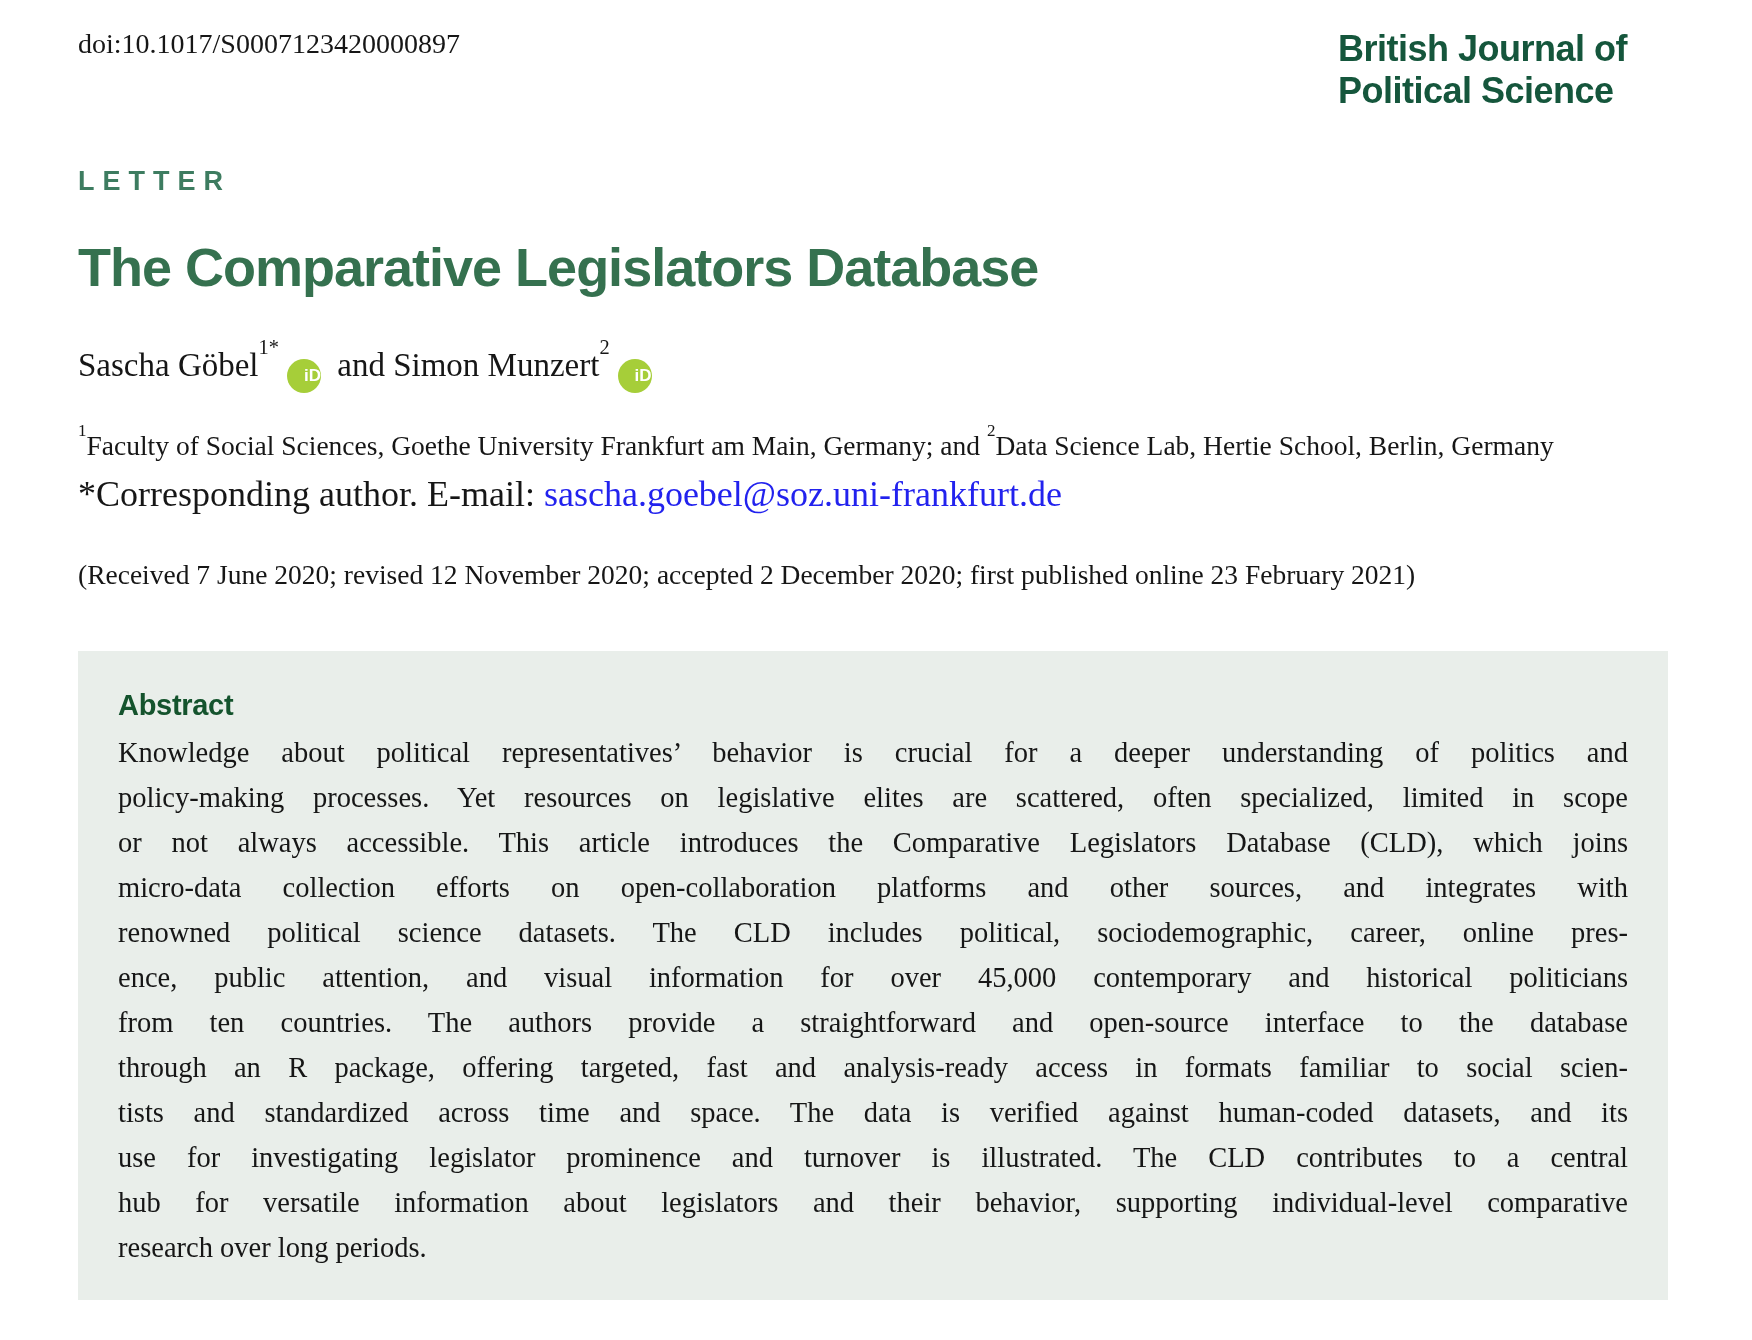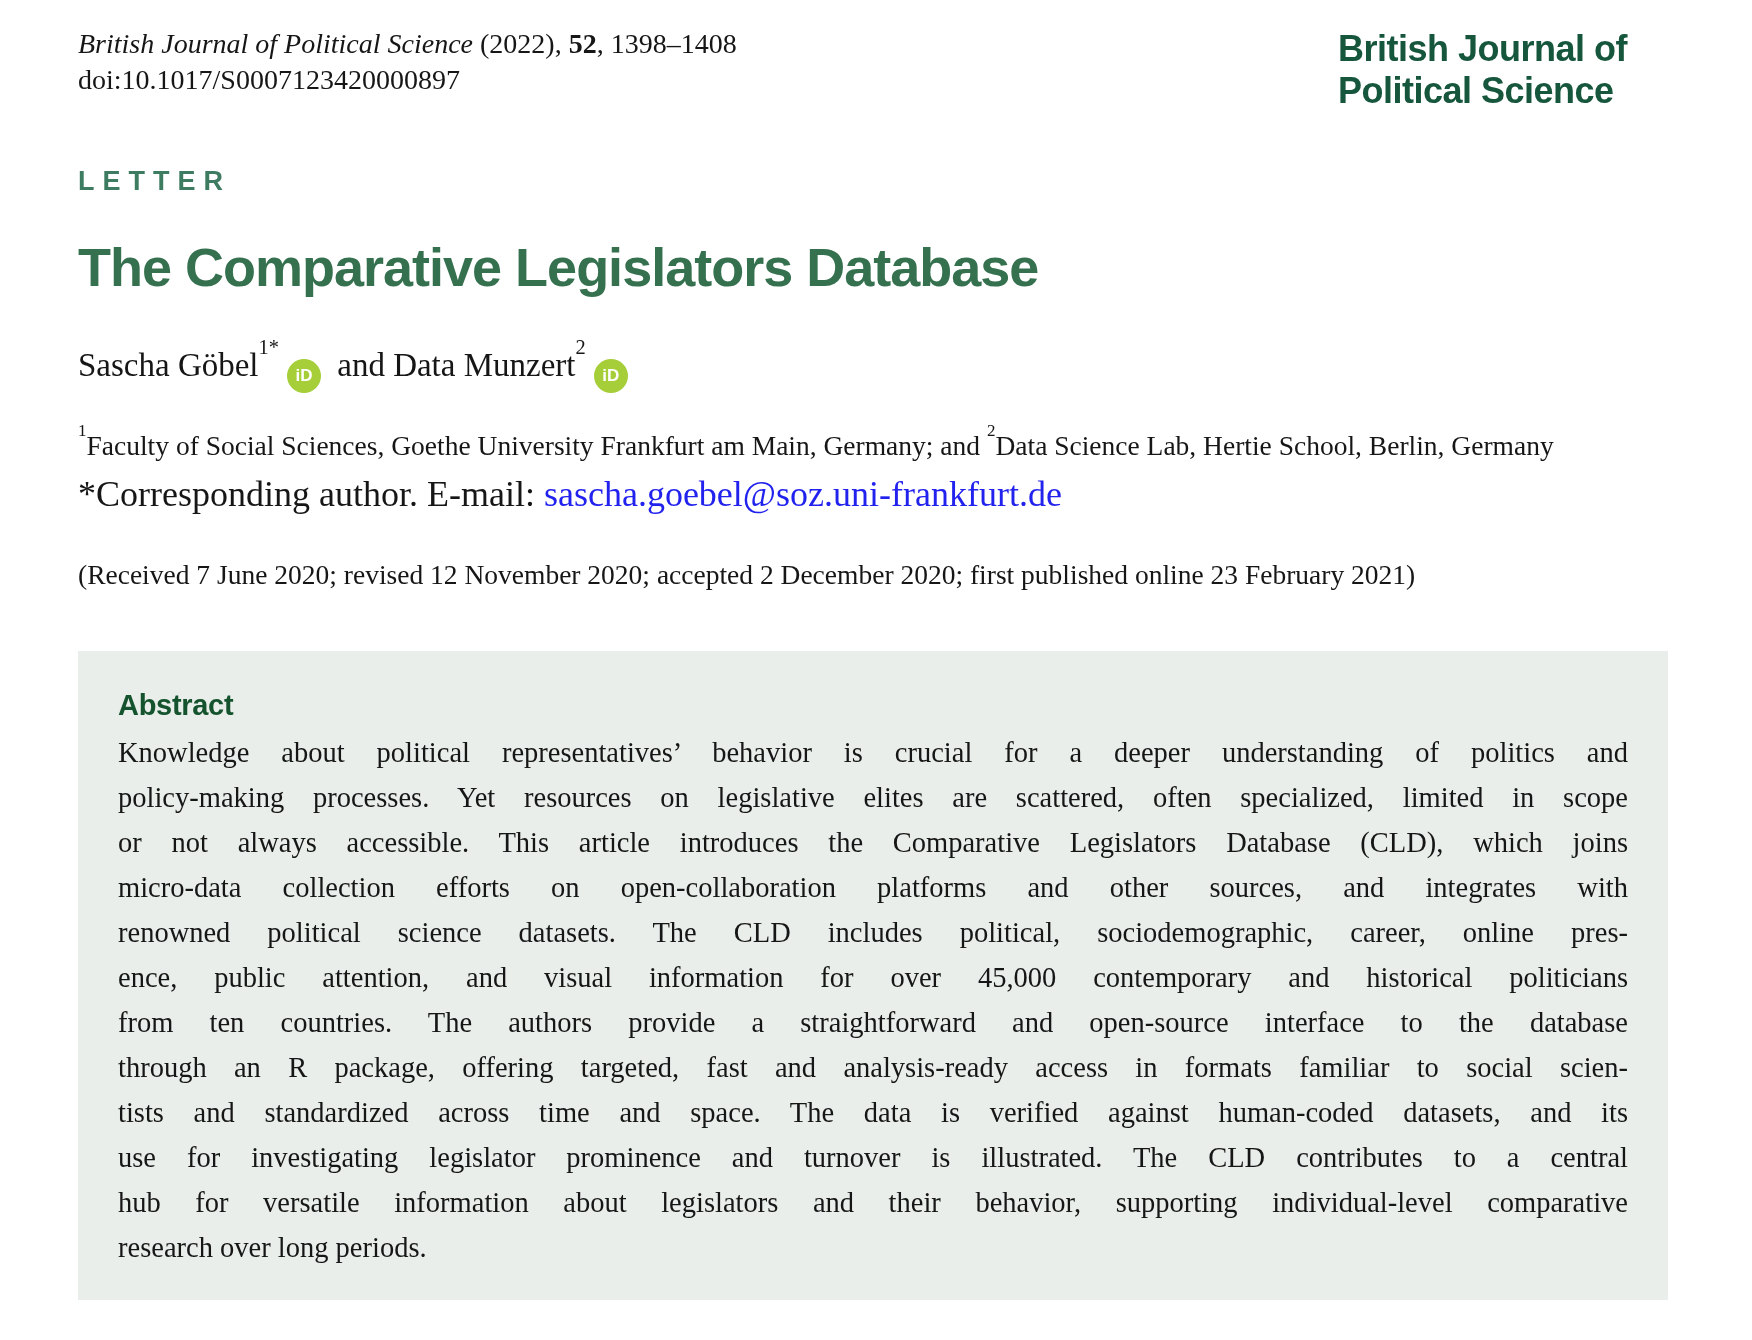--- a/index.html
+++ b/index.html
@@ -76,21 +76,21 @@
     display: inline-block;
     width: 34px;
     height: 34px;
     border-radius: 50%;
     background: var(--orcid-green, #a6ce39);
     color: #ffffff;
     font-family: "Liberation Sans", sans-serif;
     font-weight: bold;
     font-size: 17px;
     line-height: 34px;
-    text-align: center;
+    text-align: right;
     vertical-align: -5px;
     margin: 0 8px 0 8px;
     letter-spacing: 0;
   }
   .affil {
     margin: 34px 0 12px 0;
     font-size: 27.5px;
     line-height: 37px;
     text-align: justify;
   }
@@ -132,37 +132,34 @@
   }
   .abs-line.last { text-align-last: left; }
 </style>
 </head>
 <body>
 
 <div class="page">
 
   <header class="top">
     <div class="cite">
-      <div>
-        <span class="it">British Journal of Political Science</span><span> (2022), </span><span class="b">52</span><span>, 1398–1408</span>
-      </div>
       <div>doi:10.1017/S0007123420000897</div>
     </div>
     <div class="logo">
       <div>British Journal of</div>
       <div>Political Science</div>
     </div>
   </header>
 
   <div class="kicker">LETTER</div>
 
   <h1 class="title">The Comparative Legislators Database</h1>
 
   <div class="authors">
-    <span>Sascha Göbel</span><sup class="ssup">1*</sup><span class="orcid">iD</span><span> and </span><span>Data Munzert</span><sup class="ssup">2</sup><span class="orcid">iD</span>
+    <span>Sascha Göbel</span><sup class="ssup">1*</sup><span class="orcid">iD</span><span> and </span><span>Simon Munzert</span><sup class="ssup">2</sup><span class="orcid">iD</span>
   </div>
 
   <p class="affil">
     <sup class="ssup">1</sup><span>Faculty of Social Sciences, Goethe University Frankfurt am Main, Germany; and </span><sup class="ssup">2</sup><span>Data Science Lab, Hertie School, Berlin, Germany</span>
   </p>
 
   <div class="corr">
     <span>*Corresponding author. E-mail: </span><a class="link">sascha.goebel@soz.uni-frankfurt.de</a>
   </div>
 

